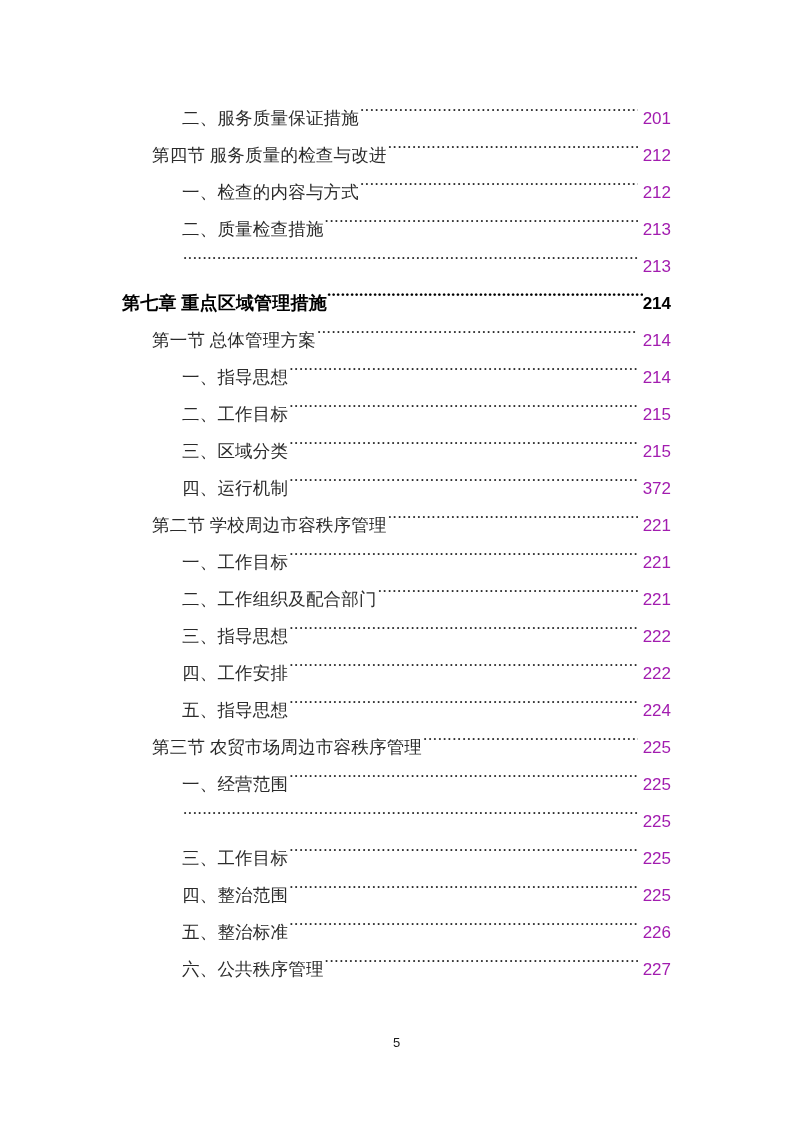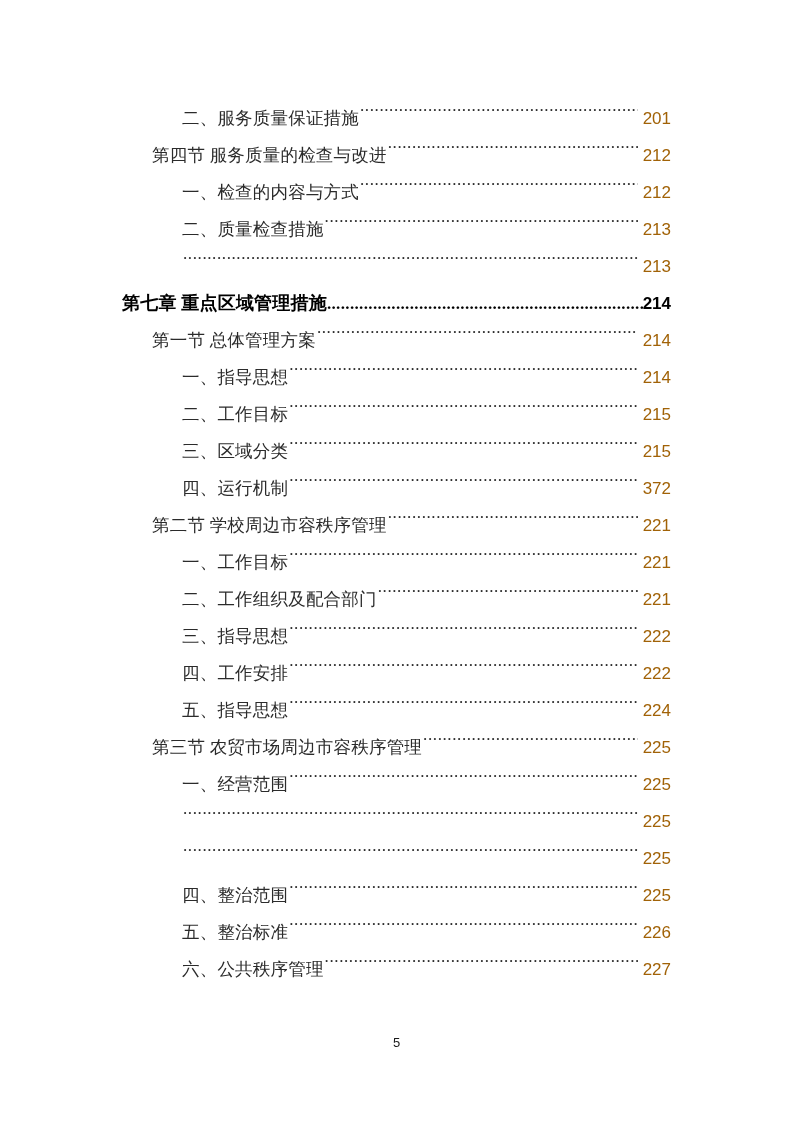--- a/index.html
+++ b/index.html
@@ -60,28 +60,28 @@
     font-size: 17px;
     color: #2b2b2b;
     letter-spacing: 0.6px;
     white-space: nowrap;
     overflow: hidden;
     display: block;
   }
   .entry-page {
     flex: 0 0 auto;
     font-size: 17px;
-    color: #a16207;
+    color: #a21caf;
     text-align: right;
     padding-left: 4px;
     font-family: "Liberation Sans", sans-serif;
   }
 
   
-  .level-chapter  { padding-left: 0px; align-items: flex-end; }
+  .level-chapter  { padding-left: 0px; }
   .level-section  { padding-left: 30px; }
   .level-item     { padding-left: 60px; }
 
   
   .level-chapter .entry-title,
   .level-chapter .entry-page {
     font-weight: bold;
     color: #000000;
   }
   .level-chapter .entry-title { font-size: 18px; }
@@ -202,20 +202,21 @@
       <div class="toc-entry level-item">
         <span class="entry-title">一、经营范围</span>
         <span class="leader"></span>
         <span class="entry-page">225</span>
       </div>
       <div class="toc-entry level-item">
         <span class="leader"></span>
         <span class="entry-page">225</span>
       </div>
       <div class="toc-entry level-item">
+        <span class="entry-title">三、工作目标</span>
         <span class="leader"></span>
         <span class="entry-page">225</span>
       </div>
       <div class="toc-entry level-item">
         <span class="entry-title">四、整治范围</span>
         <span class="leader"></span>
         <span class="entry-page">225</span>
       </div>
       <div class="toc-entry level-item">
         <span class="entry-title">五、整治标准</span>

